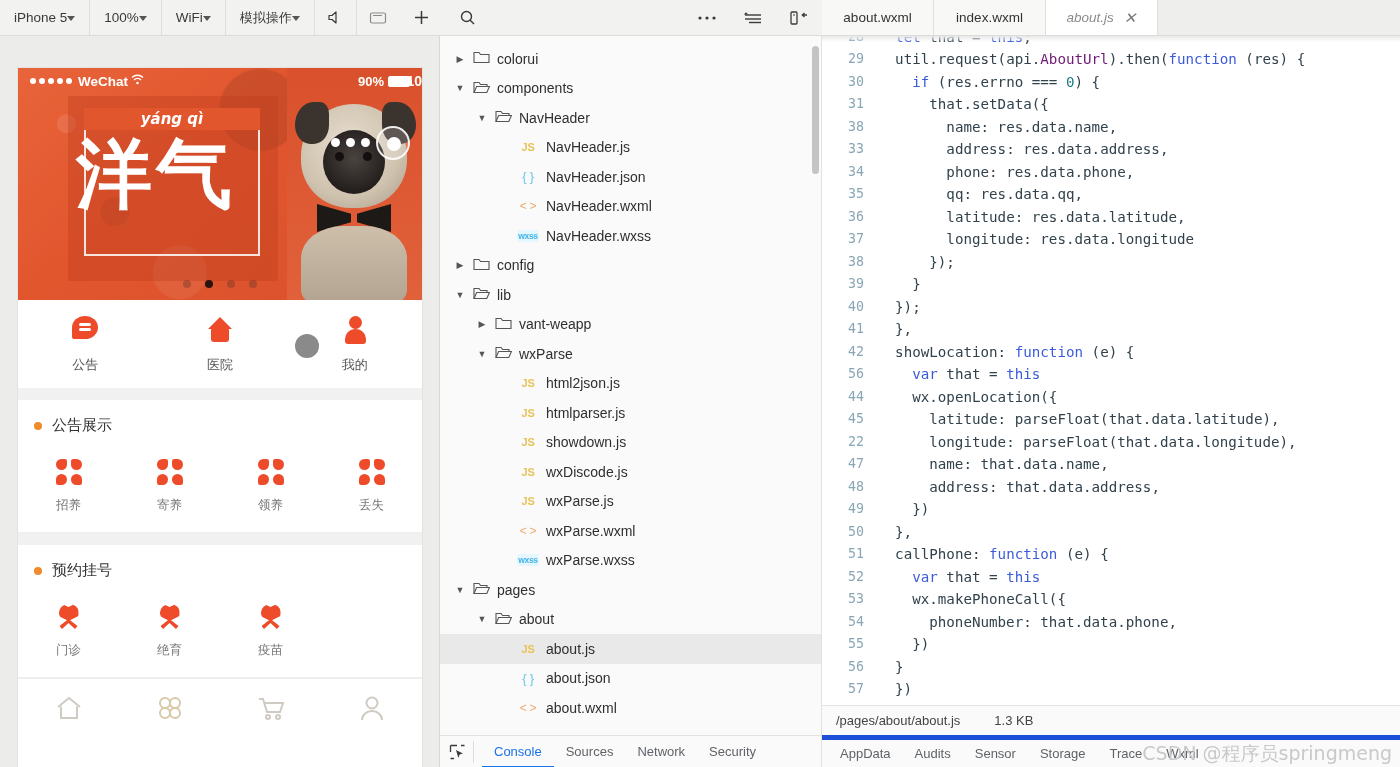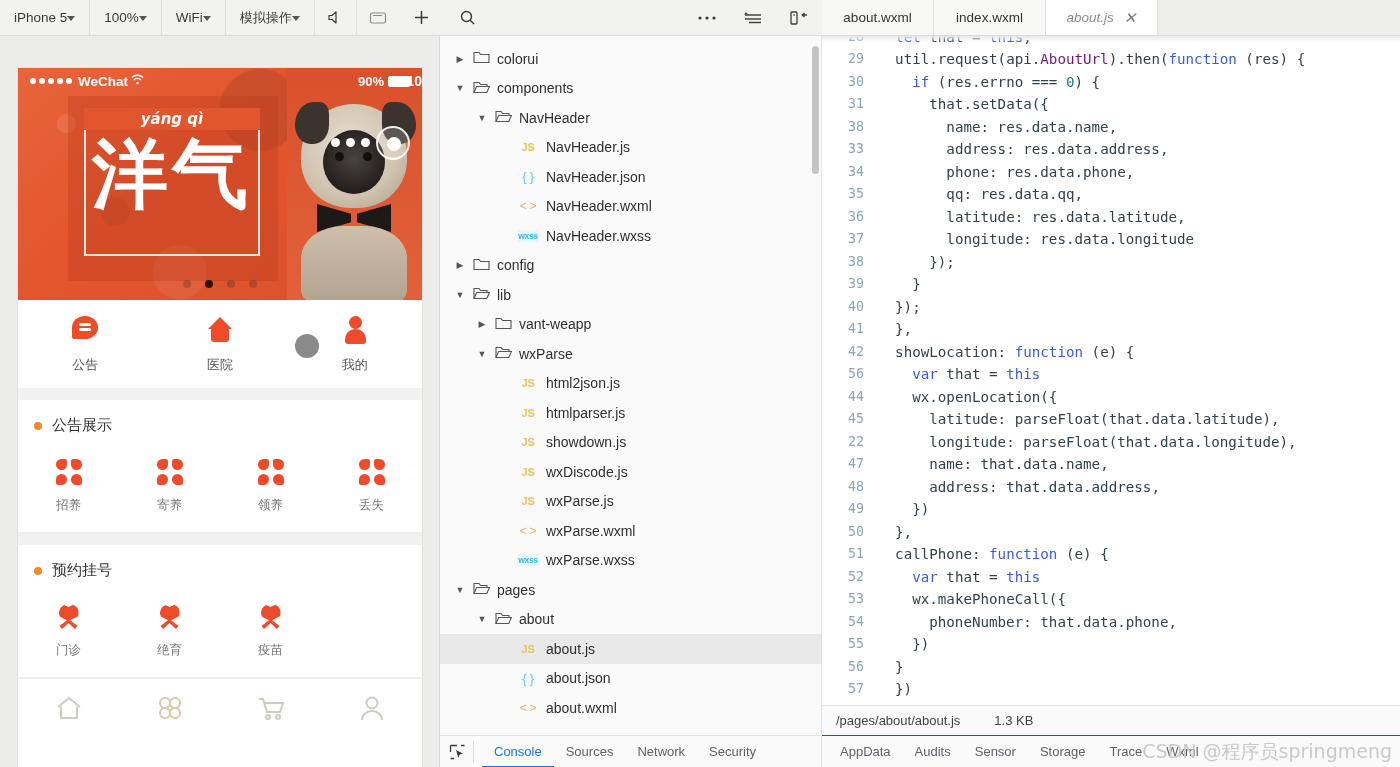--- a/index.html
+++ b/index.html
@@ -126,21 +126,21 @@
     border: 2px solid rgba(255,255,255,.85);
   }
   .poster .pinyin {
     position: absolute; left: 66px; top: 40px; width: 176px; text-align: center;
     color: #fff; font-size: 15px; font-style: italic; font-weight: bold;
     font-family: "DejaVu Sans", sans-serif;
     background: linear-gradient(to bottom, rgba(226,86,46,1) 30%, rgba(226,86,46,1) 70%);
     padding: 2px 0;
   }
   .poster .big {
-    position: absolute; left: 66px; top: 66px; width: 176px; text-align: center;
+    position: absolute; left: 50px; top: 66px; width: 176px; text-align: center;
     color: #fff; font-size: 76px; font-weight: bold; letter-spacing: 4px;
     font-family: "DejaVu Sans", sans-serif; line-height: 1.05;
   }
   .dog {
     position: absolute; right: 0; top: 0; width: 135px; height: 232px;
     background: linear-gradient(180deg,#d9512c 0%, #e1613a 100%);
     overflow: hidden;
   }
   .dog .head {
     position: absolute; left: 14px; top: 36px; width: 106px; height: 104px;
@@ -308,21 +308,21 @@
 
   .statusline {
     flex: 0 0 30px; height: 30px; background: #fafafa;
     border-top: 1px solid #e5e5e5;
     display: flex; align-items: center; gap: 34px;
     padding-left: 14px;
     font-size: 13px; color: #444;
   }
   .bottomtabs {
     flex: 0 0 32px; height: 32px; background: #fafafa;
-    border-top: 1px solid #1d4ed8;
+    border-top: 5px solid #1d4ed8;
     display: flex; align-items: center; padding-left: 6px;
     position: relative;
   }
   .watermark {
     position: absolute; right: 8px; top: 50%; transform: translateY(-50%);
     font-size: 19px; color: #c9c9c9; white-space: nowrap;
     font-family: "DejaVu Sans", sans-serif;
     pointer-events: none;
   }
 </style>

